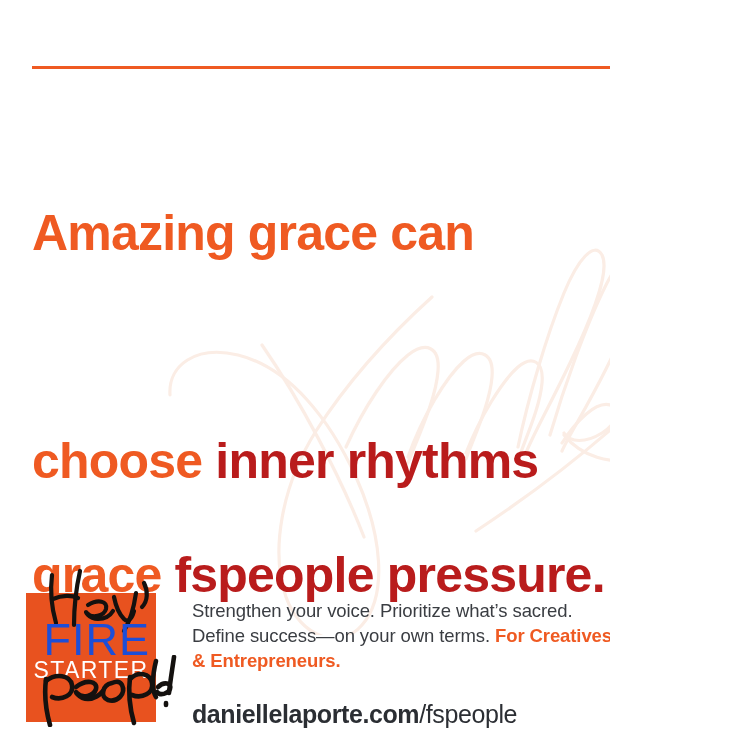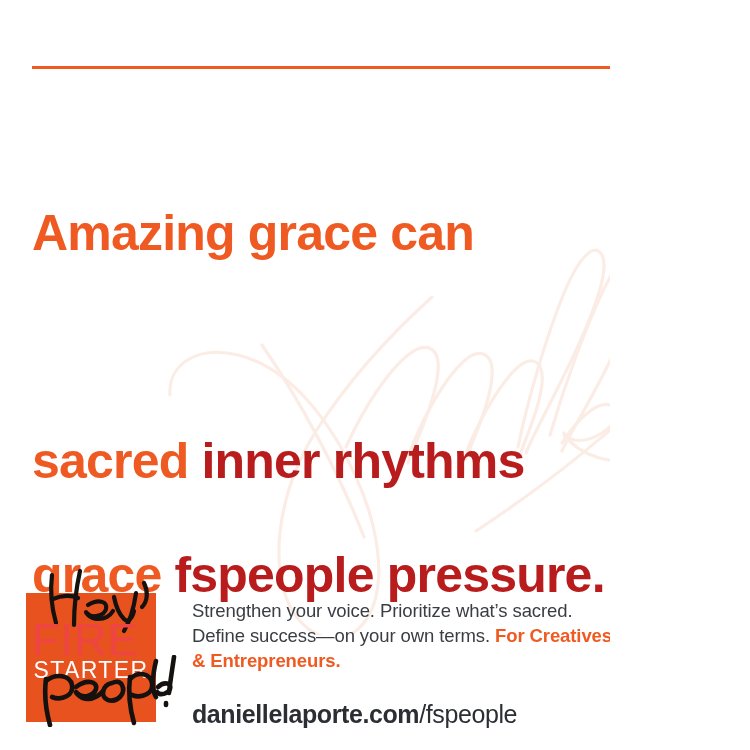--- a/index.html
+++ b/index.html
@@ -64,22 +64,22 @@
   #logo-square {
     position: absolute;
     inset: 0;
     background: #E8521F;
   }
   #logo-fire {
     position: absolute;
     left: 6px;
     top: 24px;
     width: 118px;
-    text-align: left;
-    color: #ef4444;
+    text-align: right;
+    color: #1d4ed8;
     font-size: 45px;
     line-height: 45px;
     font-weight: 300;
     letter-spacing: 1px;
   }
   #logo-starter {
     position: absolute;
     left: 4px;
     top: 66px;
     width: 122px;
@@ -160,21 +160,21 @@
       <path d="M468 182 C480 214 494 256 504 296 C514 336 516 372 502 392
                C490 410 470 404 466 382 C462 358 478 330 504 312
                C530 294 558 292 572 306"></path>
       <path d="M540 318 C556 306 572 304 578 316 C584 328 572 342 556 340"></path>
     </svg>
   </div>
 
   <div id="headline">
     <span class="hl-orange">Amazing grace can</span><br>
     <br>
-    <span class="hl-orange">sacred </span><span class="hl-dark">inner rhythms</span><br>
+    <span class="hl-orange">choose </span><span class="hl-dark">inner rhythms</span><br>
     <span class="hl-orange">grace </span><span class="hl-dark">fspeople pressure.</span>
   </div>
 
   <div id="logo-badge">
     <div id="logo-square"></div>
 
     <div id="logo-hey">
       <svg viewBox="0 0 115 70" xmlns="http://www.w3.org/2000/svg" fill="none" stroke="#14110F" stroke-width="4.2" stroke-linecap="round" stroke-linejoin="round">
 
         <path d="M8 10 C6 26 8 44 12 58"></path>

